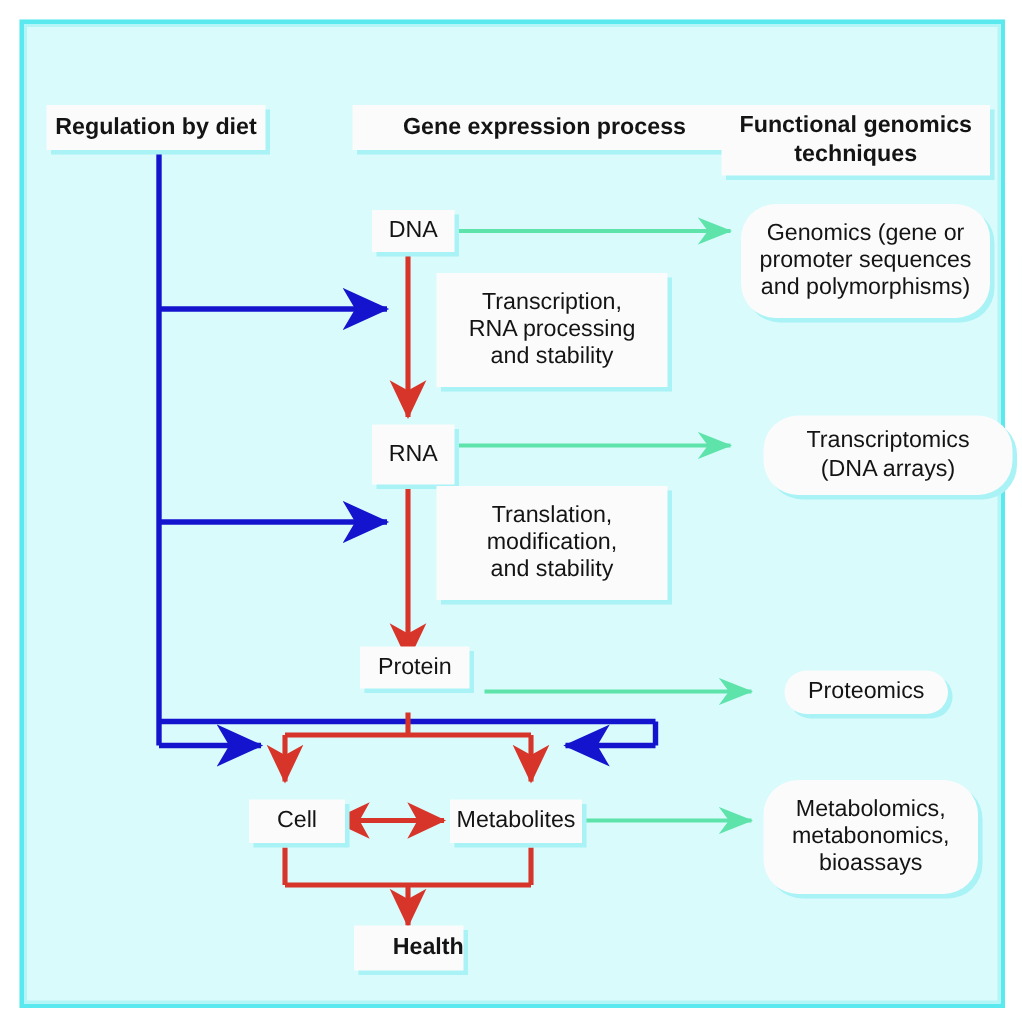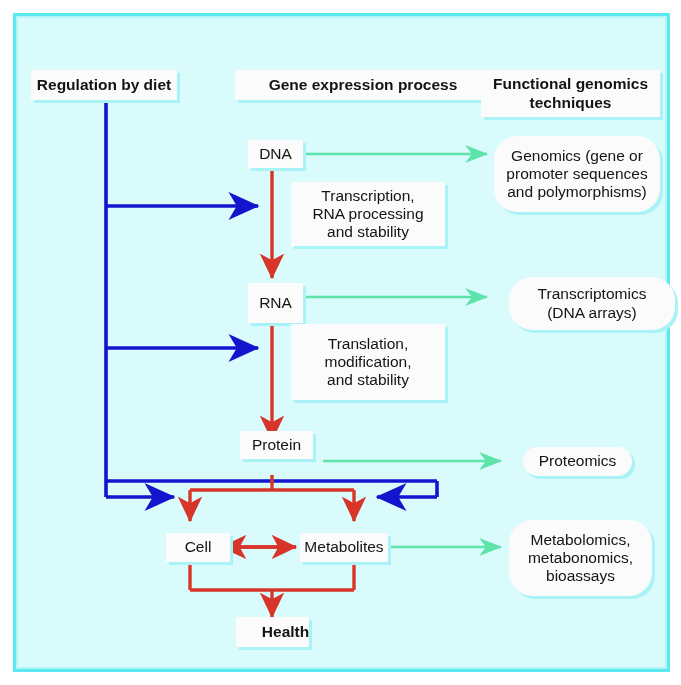--- a/index.html
+++ b/index.html
@@ -154,21 +154,21 @@
   <div class="box node" style="left:248px; top:283px; width:55px; height:40px;">RNA</div>
 
   <div class="box node" style="left:240px; top:431px; width:73px; height:28px;">Protein</div>
 
   <div class="box node" style="left:166px; top:533px; width:64px; height:29px;">Cell</div>
 
   <div class="box node" style="left:300px; top:533px; width:88px; height:29px;">Metabolites</div>
 
   <div class="box node-bold" style="left:236px; top:617px; width:73px; height:30px;padding-left:30px;">Health</div>
 
-  <div class="box proc" style="left:291px; top:182px; width:154px; height:64px; white-space:pre-line;">Transcription,
+  <div class="box proc" style="left:291px; top:182px; width:154px; height:76px; white-space:pre-line;">Transcription,
 RNA processing
 and stability</div>
 
   <div class="box proc" style="left:291px; top:324px; width:154px; height:76px; white-space:pre-line;">Translation,
 modification,
 and stability</div>
 
   <div class="box tech" style="left:494px; top:136px; width:166px; height:76px; white-space:pre-line;">Genomics (gene or
 promoter sequences
 and polymorphisms)</div>

